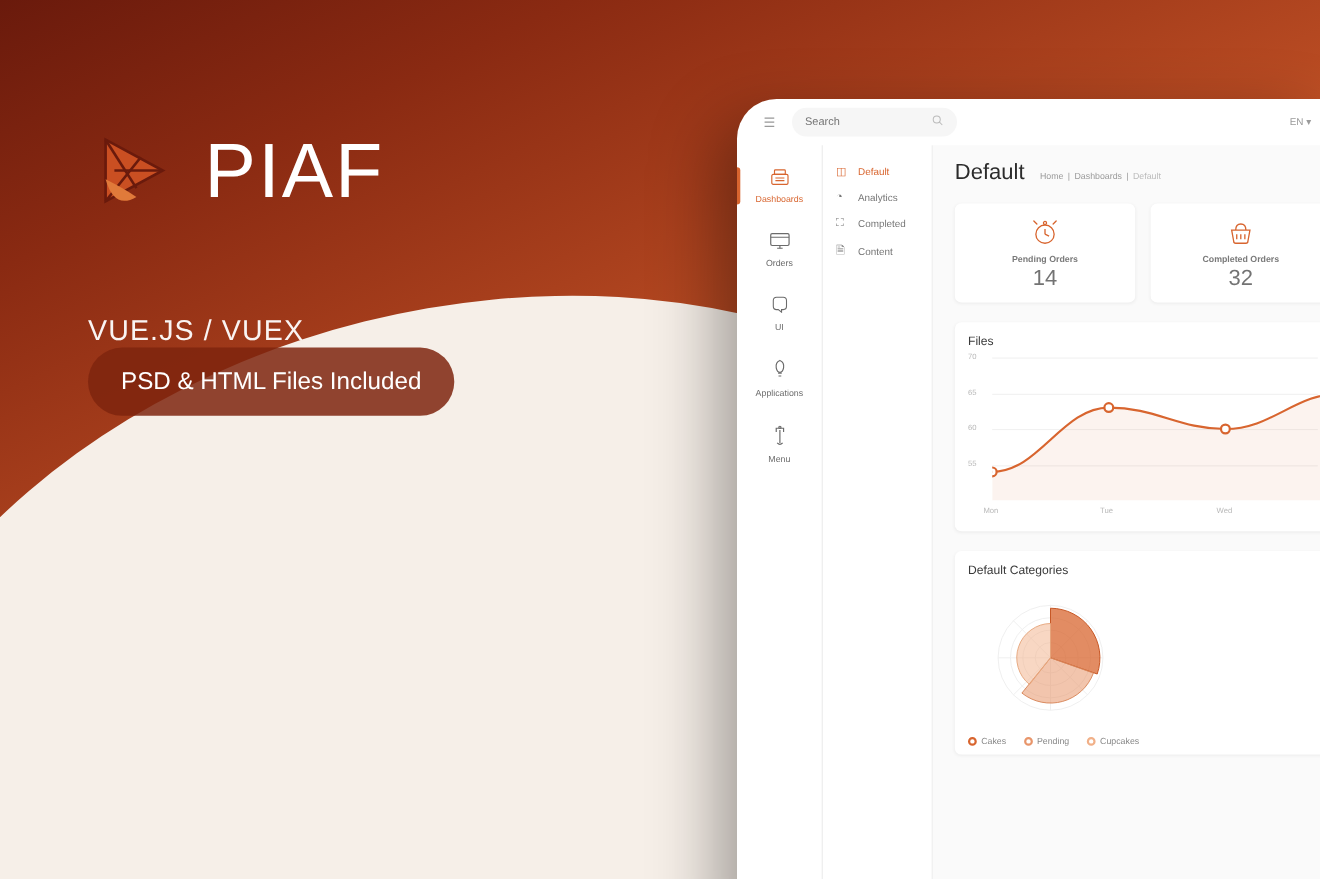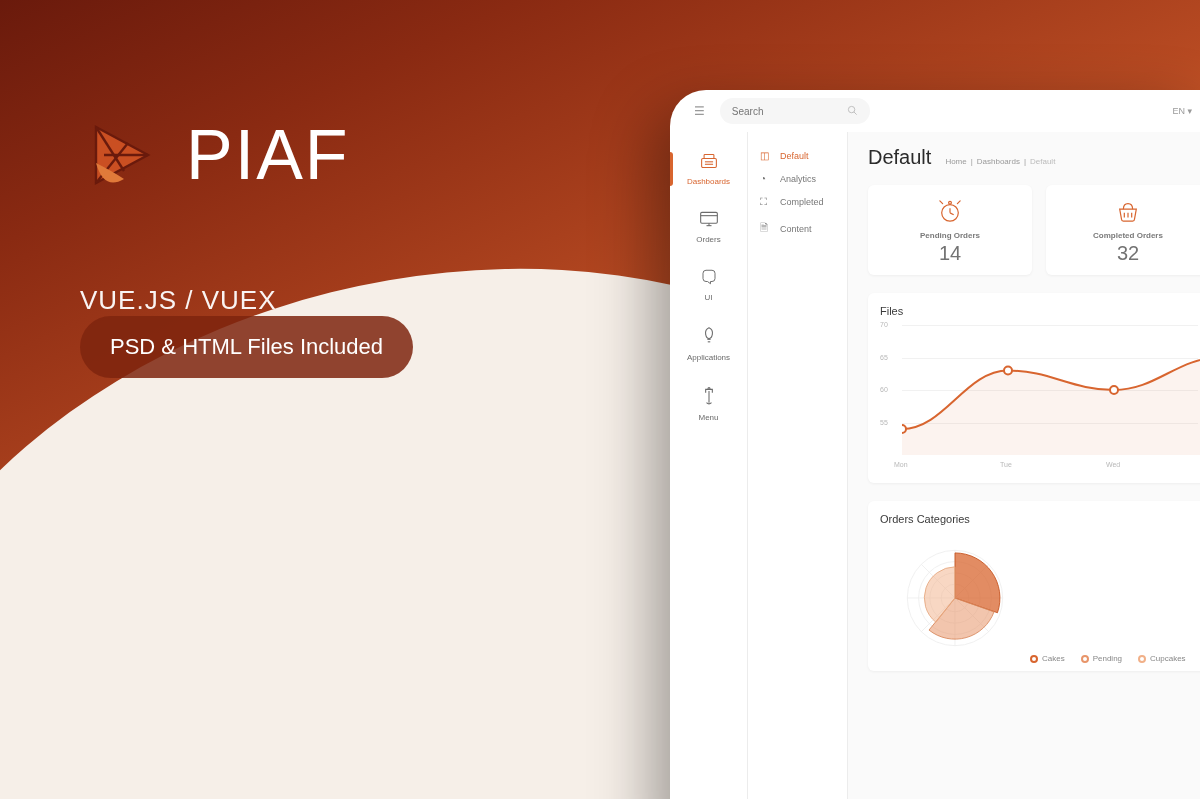--- a/index.html
+++ b/index.html
@@ -62,21 +62,21 @@
 .panel h3{font-size:11px;font-weight:500;color:#3a3a3a;margin-bottom:8px}
 
 
 .chart{position:relative;height:150px}
 .ylab{position:absolute;left:0;font-size:7px;color:#b8b8b8}
 .grid{position:absolute;left:22px;right:0;border-top:1px solid #f1f1f1}
 .xlab{position:absolute;bottom:-2px;font-size:7px;color:#b8b8b8}
 .sales-svg{position:absolute;left:22px;top:0;right:0;height:130px}
 
 
-.polar{display:flex;flex-direction:row;align-items:flex-end}
+.polar{display:flex;flex-direction:column;align-items:flex-start}
 .legend{display:flex;gap:16px;margin-top:6px}
 .lg{display:flex;align-items:center;gap:4px;font-size:8px;color:#888}
 .lg .dot{width:8px;height:8px;border:2px solid;border-radius:50%}
 </style>
 </head>
 <body>
 
 <div class="stage">
   <div class="curve2"></div>
   <div class="curve1"></div>
@@ -244,21 +244,21 @@
                 <path d="M0 104 C 42.400000000000006 104, 63.599999999999994 45.5, 106 45.5 C 148.4 45.5, 169.6 65, 212 65 C 254.4 65, 275.6 32.5, 318 32.5" fill="none" stroke="#d8652f" stroke-width="2"></path>
                 <circle cx="0" cy="104" r="4" fill="#fff" stroke="#d8652f" stroke-width="2"></circle>
                 <circle cx="106" cy="45.5" r="4" fill="#fff" stroke="#d8652f" stroke-width="2"></circle>
                 <circle cx="212" cy="65" r="4" fill="#fff" stroke="#d8652f" stroke-width="2"></circle>
                 <circle cx="318" cy="32.5" r="4" fill="#fff" stroke="#d8652f" stroke-width="2"></circle>
               </svg>
             </div>
         </div>
 
         <div class="panel">
-          <h3>Orders Categories</h3>
+          <h3>Default Categories</h3>
           <div class="polar">
             <svg width="150" height="130" viewBox="0 0 160 150">
               <g transform="translate(80,75)">
                 <circle r="55" fill="none" stroke="#eee"></circle>
                   <circle r="42" fill="none" stroke="#eee"></circle>
                   <circle r="29" fill="none" stroke="#eee"></circle>
                   <circle r="16" fill="none" stroke="#eee"></circle>
                 <line x1="0" y1="-55" x2="0" y2="55" stroke="#eee"></line>
                   <line x1="-55" y1="0" x2="55" y2="0" stroke="#eee"></line>
                 <line x1="-39" y1="-39" x2="39" y2="39" stroke="#eee"></line>

